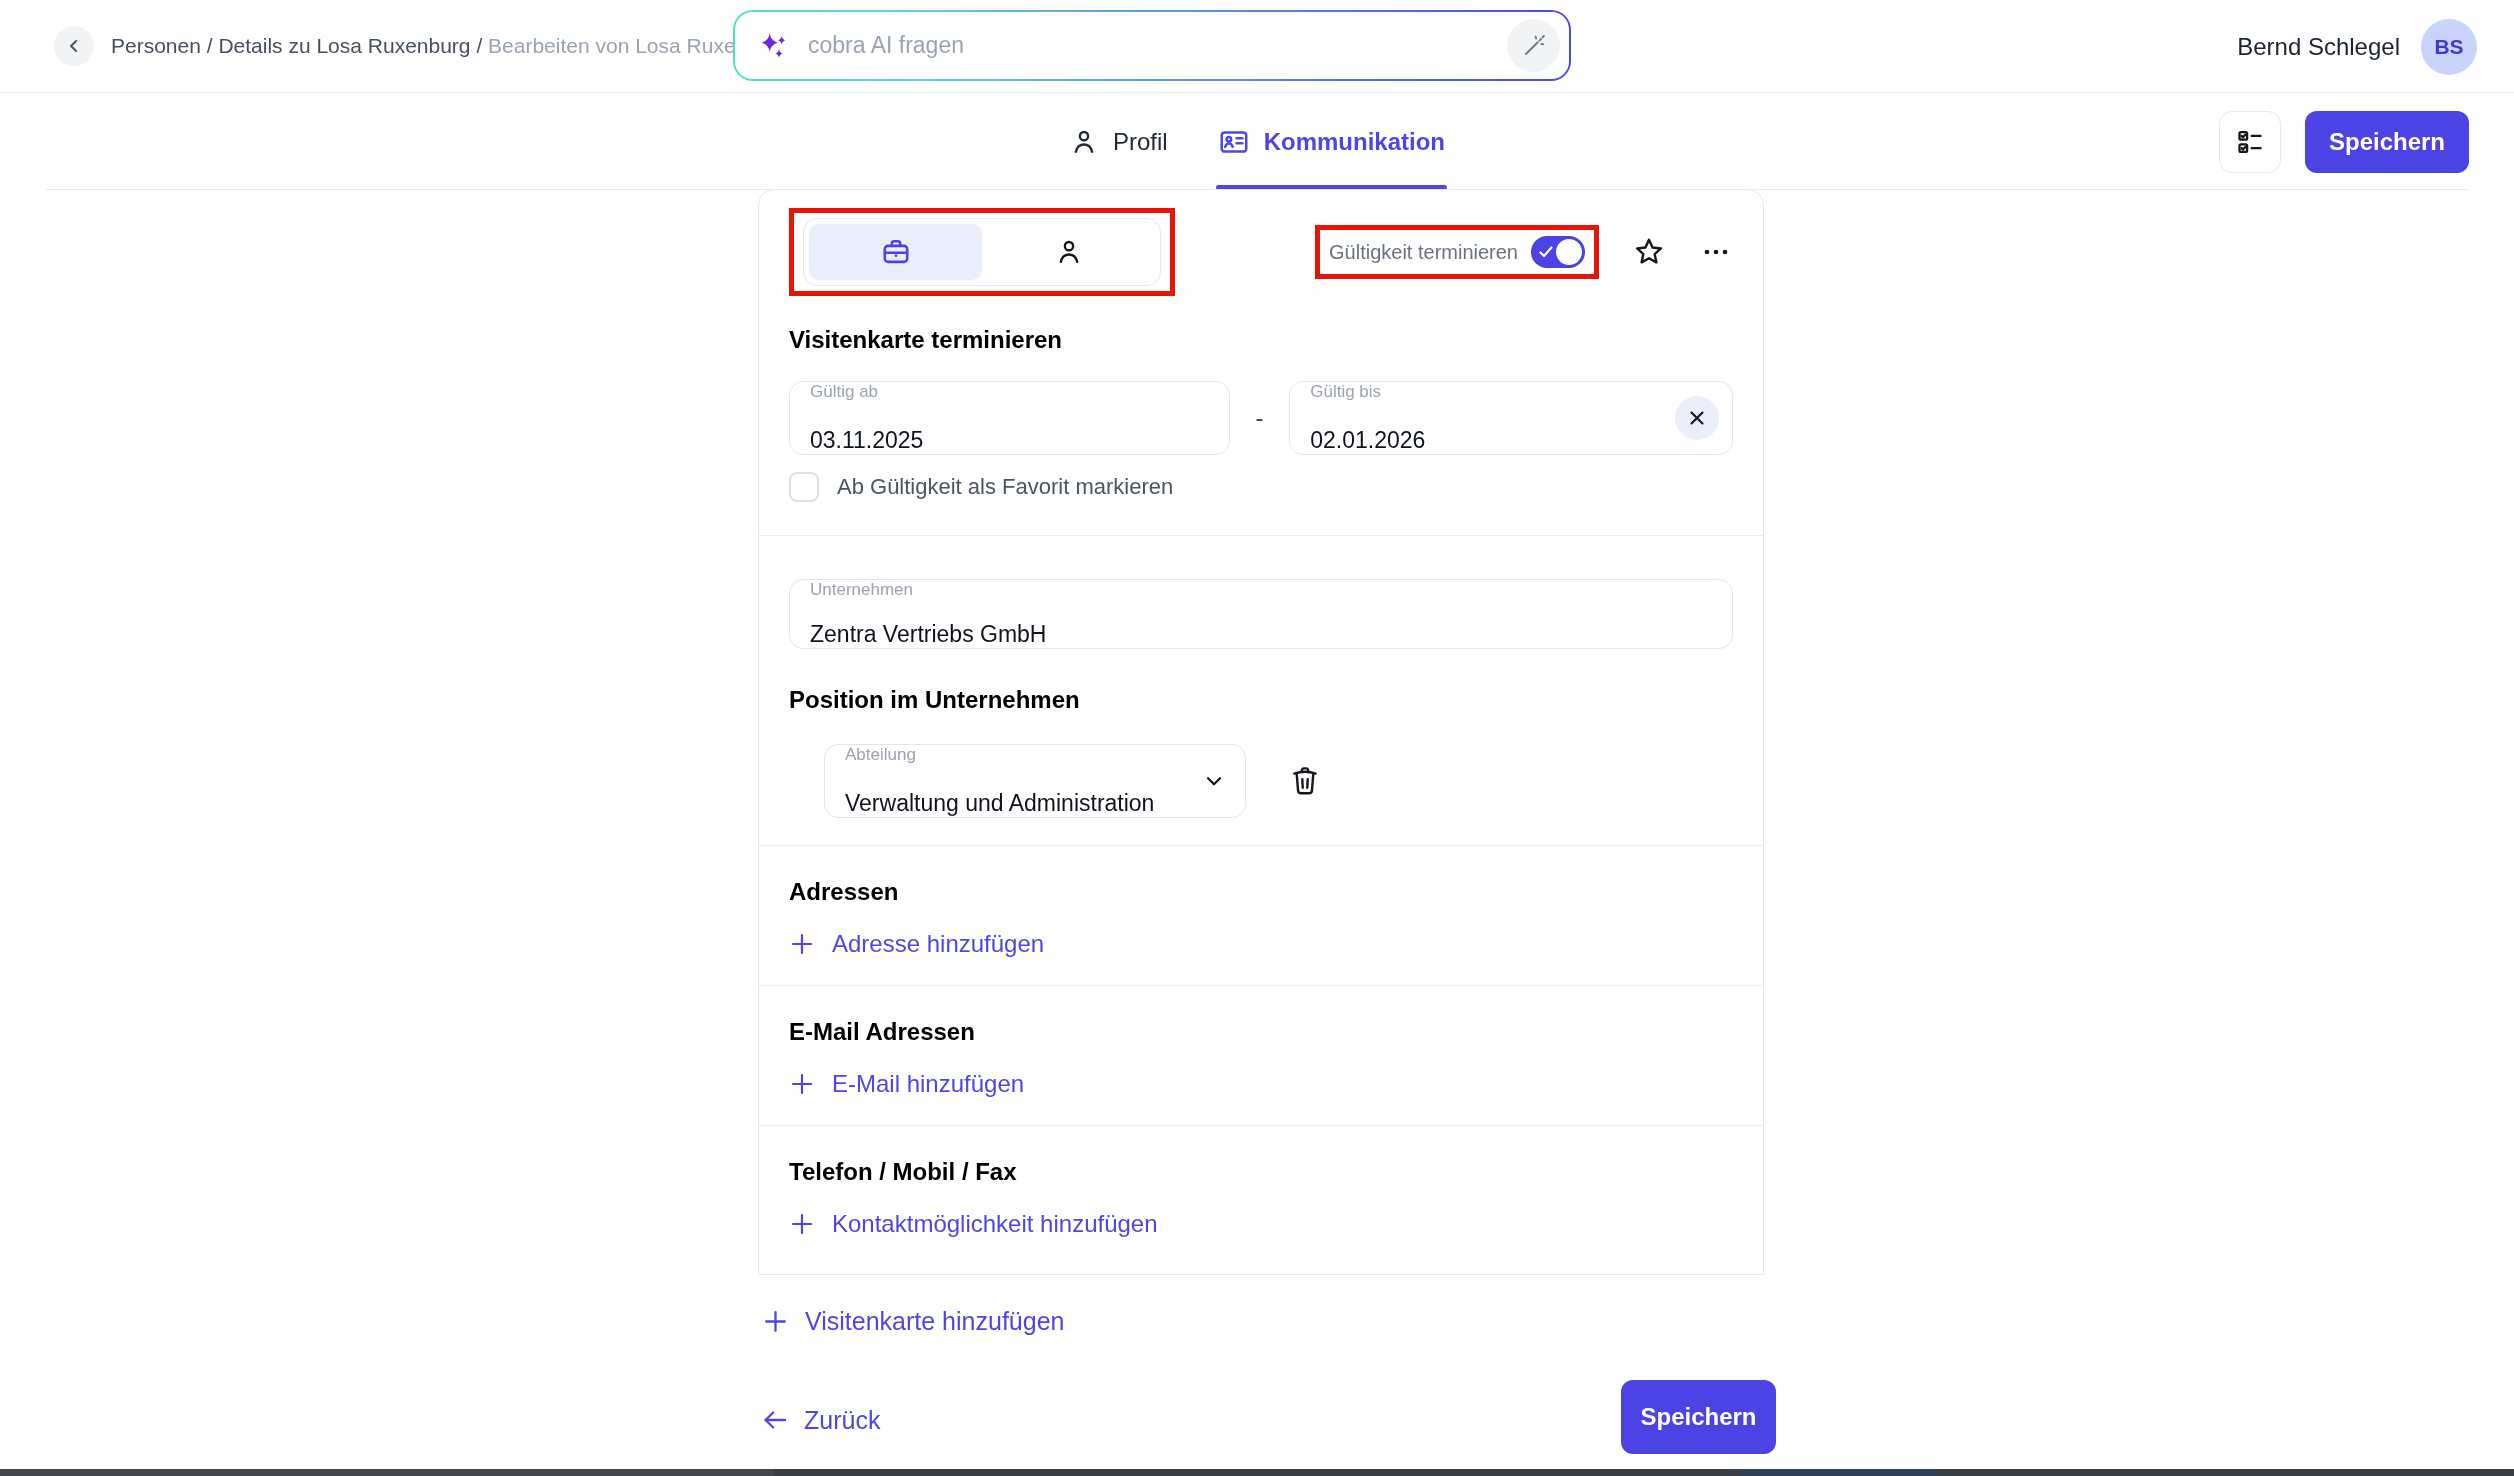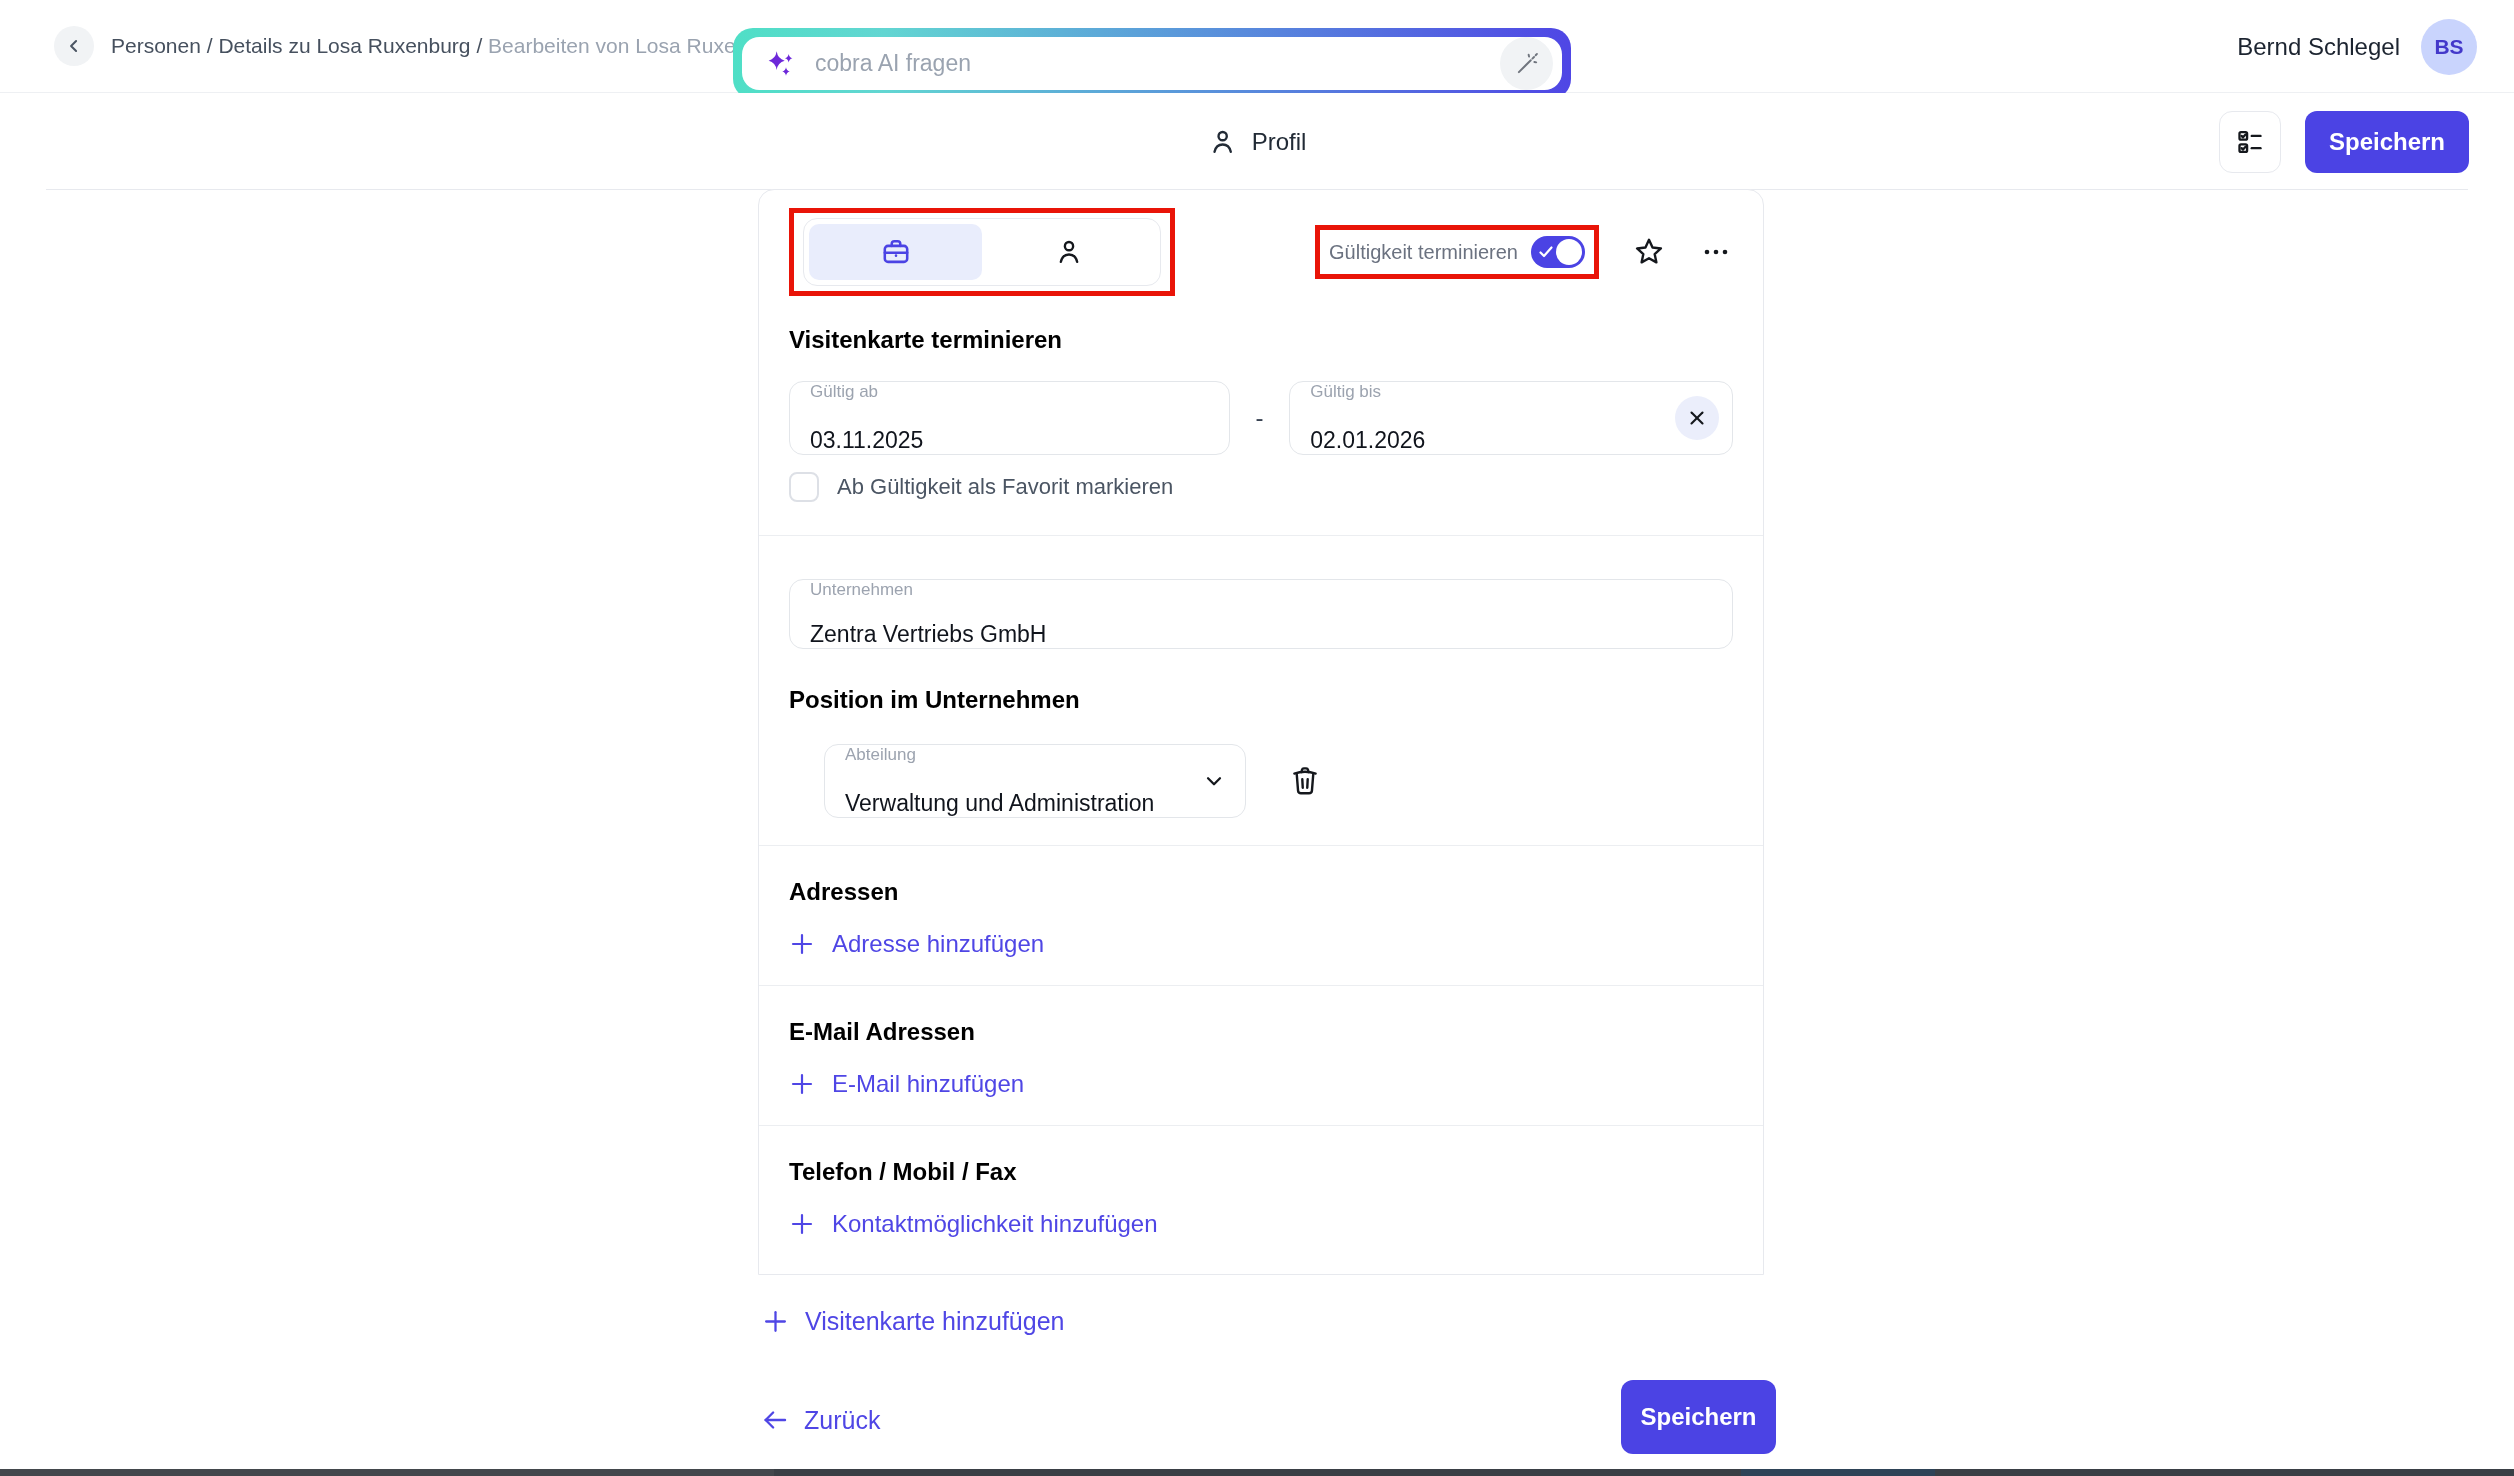--- a/index.html
+++ b/index.html
@@ -22,22 +22,22 @@
   .back-btn {
     width: 40px; height: 40px; border-radius: 50%;
     background: #f1f3f5; margin-left: 54px;
     display: flex; align-items: center; justify-content: center;
     cursor: pointer; flex: none;
   }
   .crumb { margin-left: 17px; font-size: 21px; color: #46505e; white-space: nowrap; }
   .crumb .muted { color: #9aa3b0; }
 
   .ai-wrap {
-    position: absolute; left: 733px; top: 28px; width: 838px; height: 71px;
-    border-radius: 20px; padding: 9px;
+    position: absolute; left: 733px; top: 10px; width: 838px; height: 71px;
+    border-radius: 20px; padding: 2px;
     background: linear-gradient(90deg, #4fdfc6 0%, #62d6d2 18%, #4f46e5 100%);
   }
   .ai-pill {
     width: 100%; height: 100%; background: #fff; border-radius: 17.4px;
     display: flex; align-items: center; padding: 0 9px 0 22px;
   }
   .ai-input {
     flex: 1; border: none; outline: none; background: transparent;
     font-family: "Liberation Sans", sans-serif;
     font-size: 23px; color: #374151; margin-left: 19px; min-width: 0;
@@ -233,20 +233,31 @@
 </div>
 
 <div class="tabbar">
   <div class="tabs">
     <div class="tab">
       <svg width="30" height="30" viewBox="0 0 24 24" fill="none" stroke="#222b36" stroke-width="1.9" stroke-linecap="round" stroke-linejoin="round">
         <circle cx="12" cy="7.3" r="3.3"></circle>
         <path d="M5.5 19.8 c0.9 -3.9 3.5 -5.8 6.5 -5.8 s5.6 1.9 6.5 5.8"></path>
       </svg>
       <span>Profil</span>
+    </div>
+    <div class="tab active">
+      <svg width="32" height="32" viewBox="0 0 24 24" fill="none" stroke="#4f46e5" stroke-width="1.9" stroke-linecap="round" stroke-linejoin="round">
+        <rect x="2.8" y="4.8" width="18.4" height="14.4" rx="2.2"></rect>
+        <circle cx="8.2" cy="10" r="1.7"></circle>
+        <path d="M5.4 15.6 c0.5 -1.7 1.6 -2.5 2.8 -2.5 s2.3 0.8 2.8 2.5"></path>
+        <line x1="14" y1="9.2" x2="18.3" y2="9.2"></line>
+        <line x1="14" y1="13" x2="18.3" y2="13"></line>
+      </svg>
+      <span>Kommunikation</span>
+      <div class="tab-underline"></div>
     </div>
   </div>
   <div class="tools">
     <div class="icon-btn">
       <svg width="28" height="28" viewBox="0 0 24 24" fill="none" stroke="#15181d" stroke-width="2" stroke-linecap="round" stroke-linejoin="round">
         <rect x="3" y="3.5" width="6.5" height="6.5" rx="1.3"></rect>
         <polyline points="4.8 6.8 6 8 8.2 5.6"></polyline>
         <line x1="13.5" y1="6.8" x2="21" y2="6.8"></line>
         <rect x="3" y="14" width="6.5" height="6.5" rx="1.3"></rect>
         <polyline points="4.8 17.3 6 18.5 8.2 16.1"></polyline>

